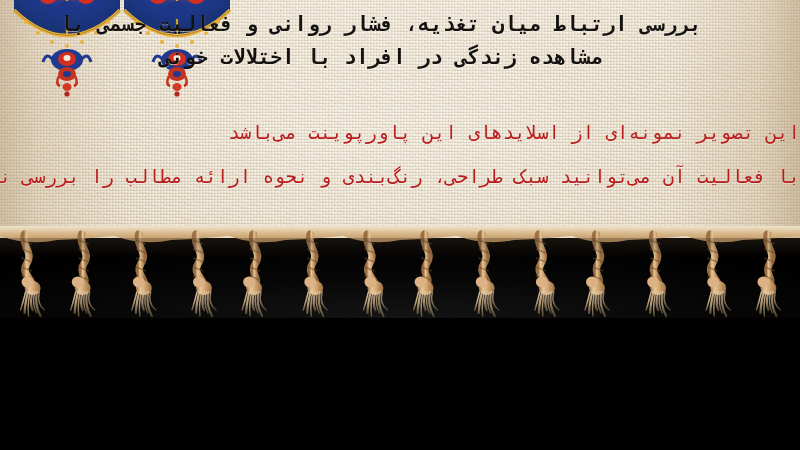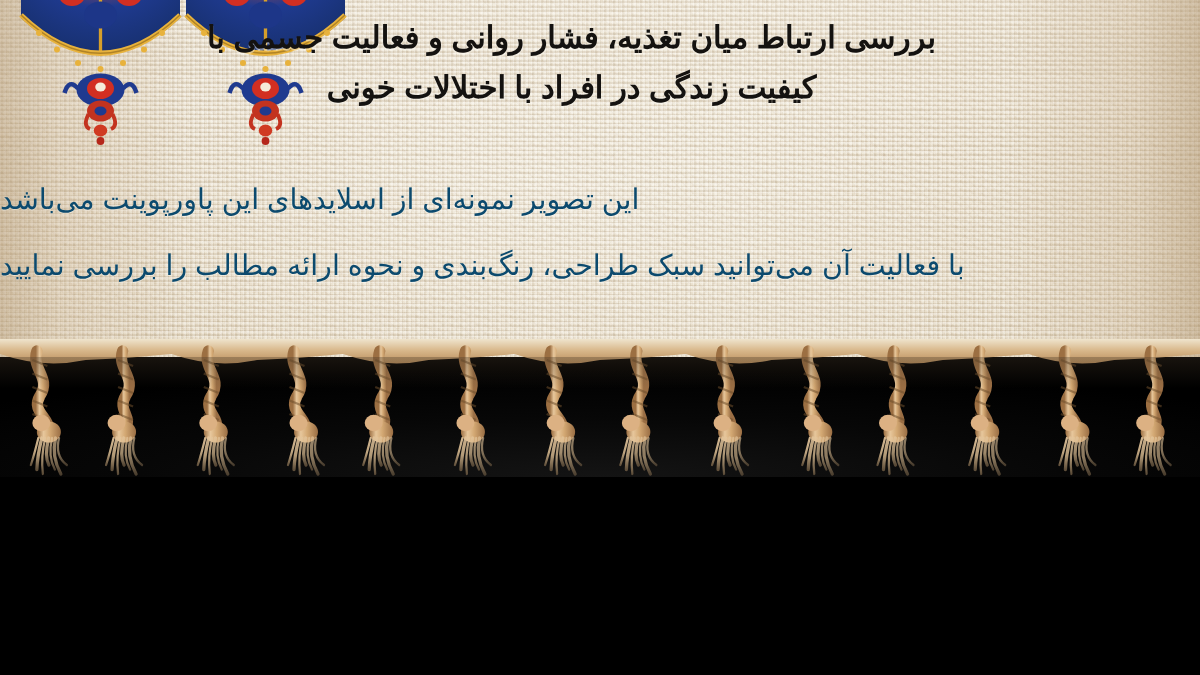--- a/index.html
+++ b/index.html
@@ -5,21 +5,21 @@
   html, body {
     margin: 0;
     padding: 0;
     background: #000;
   }
   #slide {
     position: relative;
     width: 800px;
     height: 318px;
     overflow: hidden;
-    font-family: Liberation Sans, sans-serif;
+    font-family: Liberation Mono, monospace;
     background-color: #e5dac4;
   }
 
   
   .canvas-bg {
     position: absolute;
     inset: 0;
     background-color: #e6dbc5;
     background-image:
       
@@ -108,24 +108,24 @@
     text-align: center;
     padding-right: 40px;
     box-sizing: border-box;
     text-shadow: 0 1px 0 rgba(255,252,244,0.45);
   }
   .slide-body {
     position: absolute;
     top: 112px;
     right: 0;
     width: 800px;
-    color: #0c4a6e;
+    color: #b91c1c;
     font-size: 19px;
     line-height: 2.32;
-    text-align: left;
+    text-align: right;
     text-shadow: 0 1px 0 rgba(255,252,244,0.4);
   }
   .body-line { display: block; white-space: nowrap; }
 
   
   .fringe {
     position: absolute;
     left: 0;
     bottom: 0;
     width: 800px;
@@ -313,21 +313,21 @@
         <ellipse cx="59" cy="121" rx="4.5" ry="4" fill="#d03a22"></ellipse>
         <circle cx="59" cy="128" r="2.6" fill="#b5261a"></circle>
       </g>
     </svg>
 
   </div>
 
   <div class="text-layer">
     <div class="slide-title">
       <span>بررسی ارتباط میان تغذیه، فشار روانی و فعالیت جسمی با</span><br>
-      <span>کیفیت زندگی در افراد با اختلالات خونی</span>
+      <span>مشاهده زندگی در افراد با اختلالات خونی</span>
     </div>
 
     <div class="slide-body">
       <span class="body-line">این تصویر نمونه‌ای از اسلایدهای این پاورپوینت می‌باشد</span>
       <span class="body-line">با فعالیت آن می‌توانید سبک طراحی، رنگ‌بندی و نحوه ارائه مطالب را بررسی نمایید</span>
     </div>
   </div>
 
   <div class="fringe">
     <div class="fringe-black"></div>

